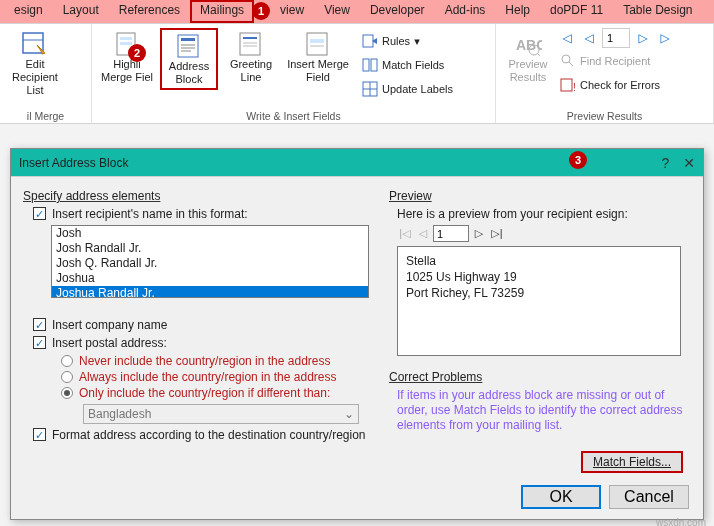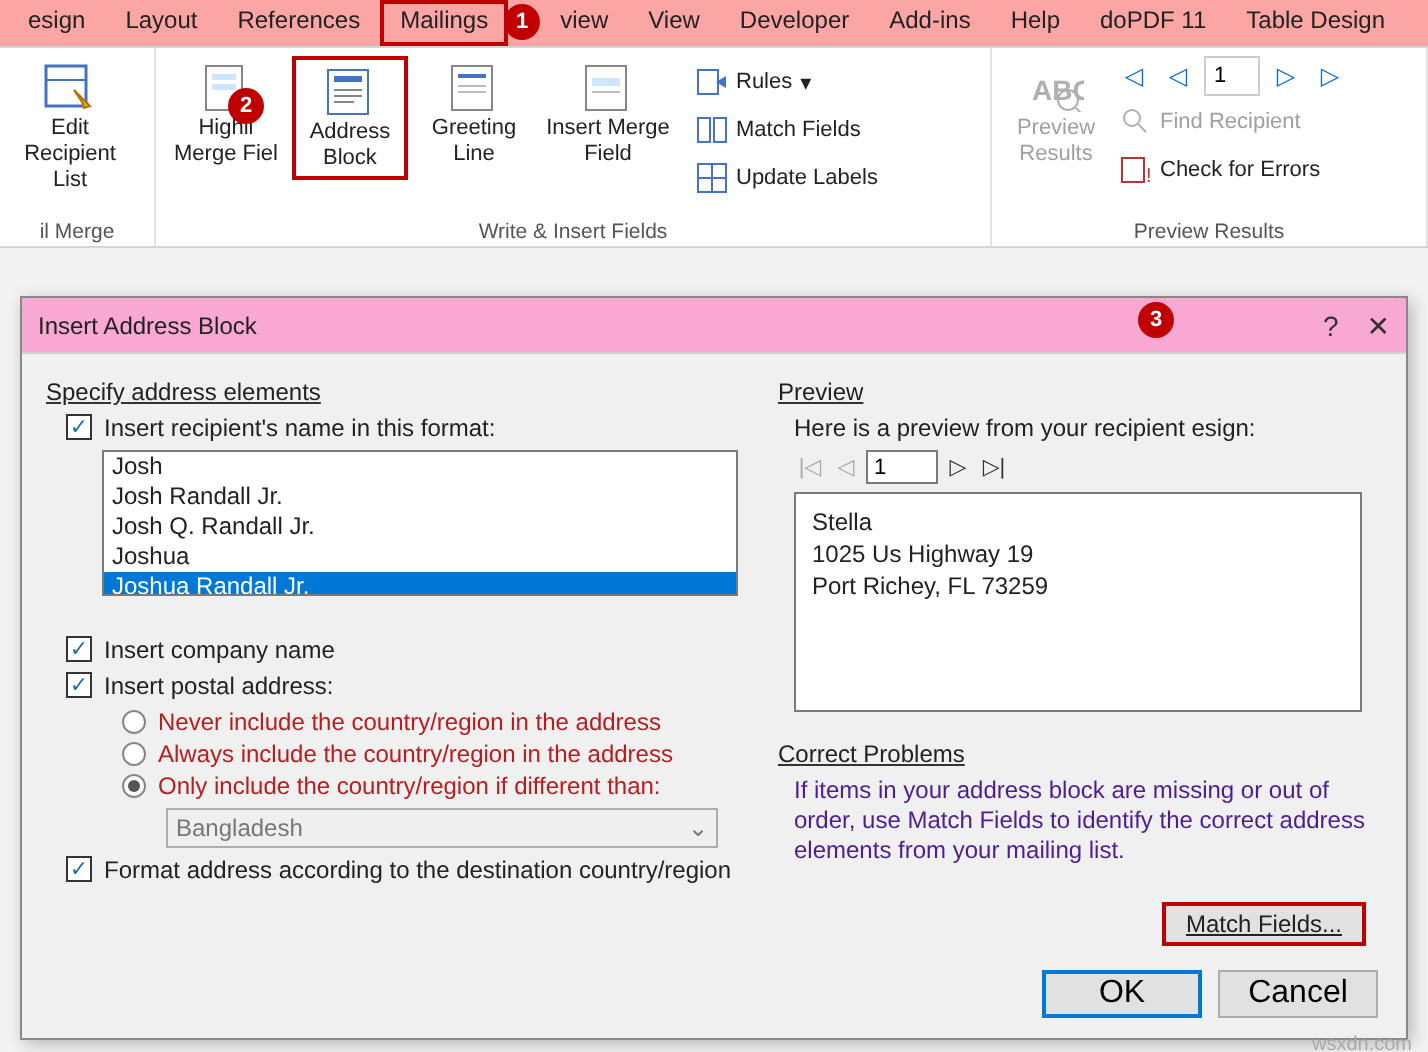--- a/index.html
+++ b/index.html
@@ -17,41 +17,41 @@
 .big-btn .ic { width:32px; height:28px; display:flex; align-items:center; justify-content:center; }
 .big-btn .lbl { font-size:11px; line-height:13px; text-align:center; }
 .boxed-red { border:2.5px solid #c00000; }
 .small-row { display:flex; align-items:center; gap:4px; padding:1px 2px; font-size:11px; height:22px;}
 .small-row .ic { width:16px; height:16px; }
 .preview-group { padding:4px 8px 0;}
 .nav-row { display:flex; align-items:center; gap:4px; }
 .nav-btn { width:18px; height:18px; display:flex; align-items:center; justify-content:center; color:#0a6cce; }
 .nav-input { width:28px; height:20px; border:1px solid #ccc; text-align:left; padding:0 4px; font-size:11px; }
 .dialog { position:absolute; left:10px; top:148px; width:694px; height:372px; background:#f0f0f0; border:1px solid #888; box-shadow:2px 2px 8px rgba(0,0,0,0.25);}
-.dlg-title { background:#f9a8d4; height:28px; display:flex; align-items:center; padding:0 8px; border-bottom:1px solid #d0d0d0; justify-content:space-between;}
+.dlg-title { background:#14b8a6; height:28px; display:flex; align-items:center; padding:0 8px; border-bottom:1px solid #d0d0d0; justify-content:space-between;}
 .dlg-title .right { display:flex; gap:14px; font-size:14px; color:#333;}
 .dlg-body { display:flex; padding:8px 12px; gap:20px; height:306px;}
 .col { flex:1; }
 .section-head { font-size:12px; margin: 4px 0 4px; }
 .underline { text-decoration: underline; text-decoration-color:#333; }
 .chk-row { display:flex; align-items:flex-start; gap:6px; margin:3px 0 4px 10px; font-size:12px;}
 .chk { width:13px; height:13px; border:1px solid #333; background:#fff; display:inline-flex; align-items:center; justify-content:center;}
 .chk.checked::after { content:"✓"; font-size:11px; color:#1a6fb3; line-height:10px; }
 .listbox { margin:2px 0 20px 28px; width:318px; height:73px; border:1px solid #7a7a7a; background:#fff; overflow:hidden; font-size:12px;}
 .listbox .item { padding:0 4px; height:15px; line-height:15px; }
 .listbox .item.sel { background:#0078d7; color:#ffffff; }
 .radio { width:12px; height:12px; border:1px solid #888; border-radius:50%; background:#fff; }
 .radio.sel::after { content:""; display:block; width:6px; height:6px; background:#555; border-radius:50%; margin:2px;}
 .sub-row { display:flex; align-items:center; gap:6px; margin:2px 0 2px 38px; font-size:12px; color:#b91c1c;}
 .combo { margin:4px 0 4px 60px; width:276px; height:20px; border:1px solid #adadad; background:#efefef; display:flex; align-items:center; justify-content:space-between; padding:0 4px; color:#777; font-size:12px;}
 .preview-box { margin:4px 0 0 8px; width:284px; height:110px; border:1px solid #7a7a7a; background:#fff; padding:6px 8px; font-size:12px; line-height:16px;}
 .nav-small { display:flex; align-items:center; gap:2px; margin:4px 0 2px 8px;}
 .nav-small .nb { width:16px; height:17px; display:flex; align-items:center; justify-content:center; color:#a8a8a8; font-size:11px;}
 .nav-small input { width:36px; height:17px; border:1px solid #7a7a7a; font-size:11px; padding:0 3px;}
-.correct-text { font-size:12px; color:#4c1d95; margin:4px 8px 6px; line-height:15px;}
+.correct-text { font-size:12px; color:#8b5cf6; margin:4px 8px 6px; line-height:15px;}
 .match-btn { position:absolute; right:20px; bottom:46px; padding:2px 10px; border:2.5px solid #c00000; background:#e1e1e1; font-size:12px;}
 .match-btn span { text-decoration:underline; }
 .dlg-buttons { position:absolute; right:14px; bottom:10px; display:flex; gap:8px;}
 .dlg-buttons button { width:80px; height:24px; border:1px solid #adadad; background:#e1e1e1; font-size:16px;}
 .dlg-buttons button.primary { border:2px solid #0078d7;}
 .watermark { position:absolute; right:8px; bottom:-2px; font-size:10px; color:#aaa;}
 svg { display:block; }
 </style>
 </head>
 <body>
@@ -66,21 +66,21 @@
     <span class="tab">view</span>
     <span class="tab">View</span>
     <span class="tab">Developer</span>
     <span class="tab">Add-ins</span>
     <span class="tab">Help</span>
     <span class="tab">doPDF 11</span>
     <span class="tab">Table Design</span>
   </div>
 
   <div class="ribbon-body">
-    <div class="group" style="width:78px;">
+    <div class="group" style="width:92px;">
       <div class="btns">
         <div class="big-btn">
           <span class="ic">
             <svg width="28" height="26">
                 <rect x="2" y="2" width="20" height="20" fill="none" stroke="#4472c4" stroke-width="1.5"></rect>
                 <line x1="2" y1="9" x2="22" y2="9" stroke="#4472c4"></line>
                 <path d="M16 14 l8 8 l-3 1 l-1 -3 z" fill="#e7a23a" stroke="#b37400"></path>
               </svg>
           </span>
           <span class="lbl" style="white-space:pre-line">Edit

